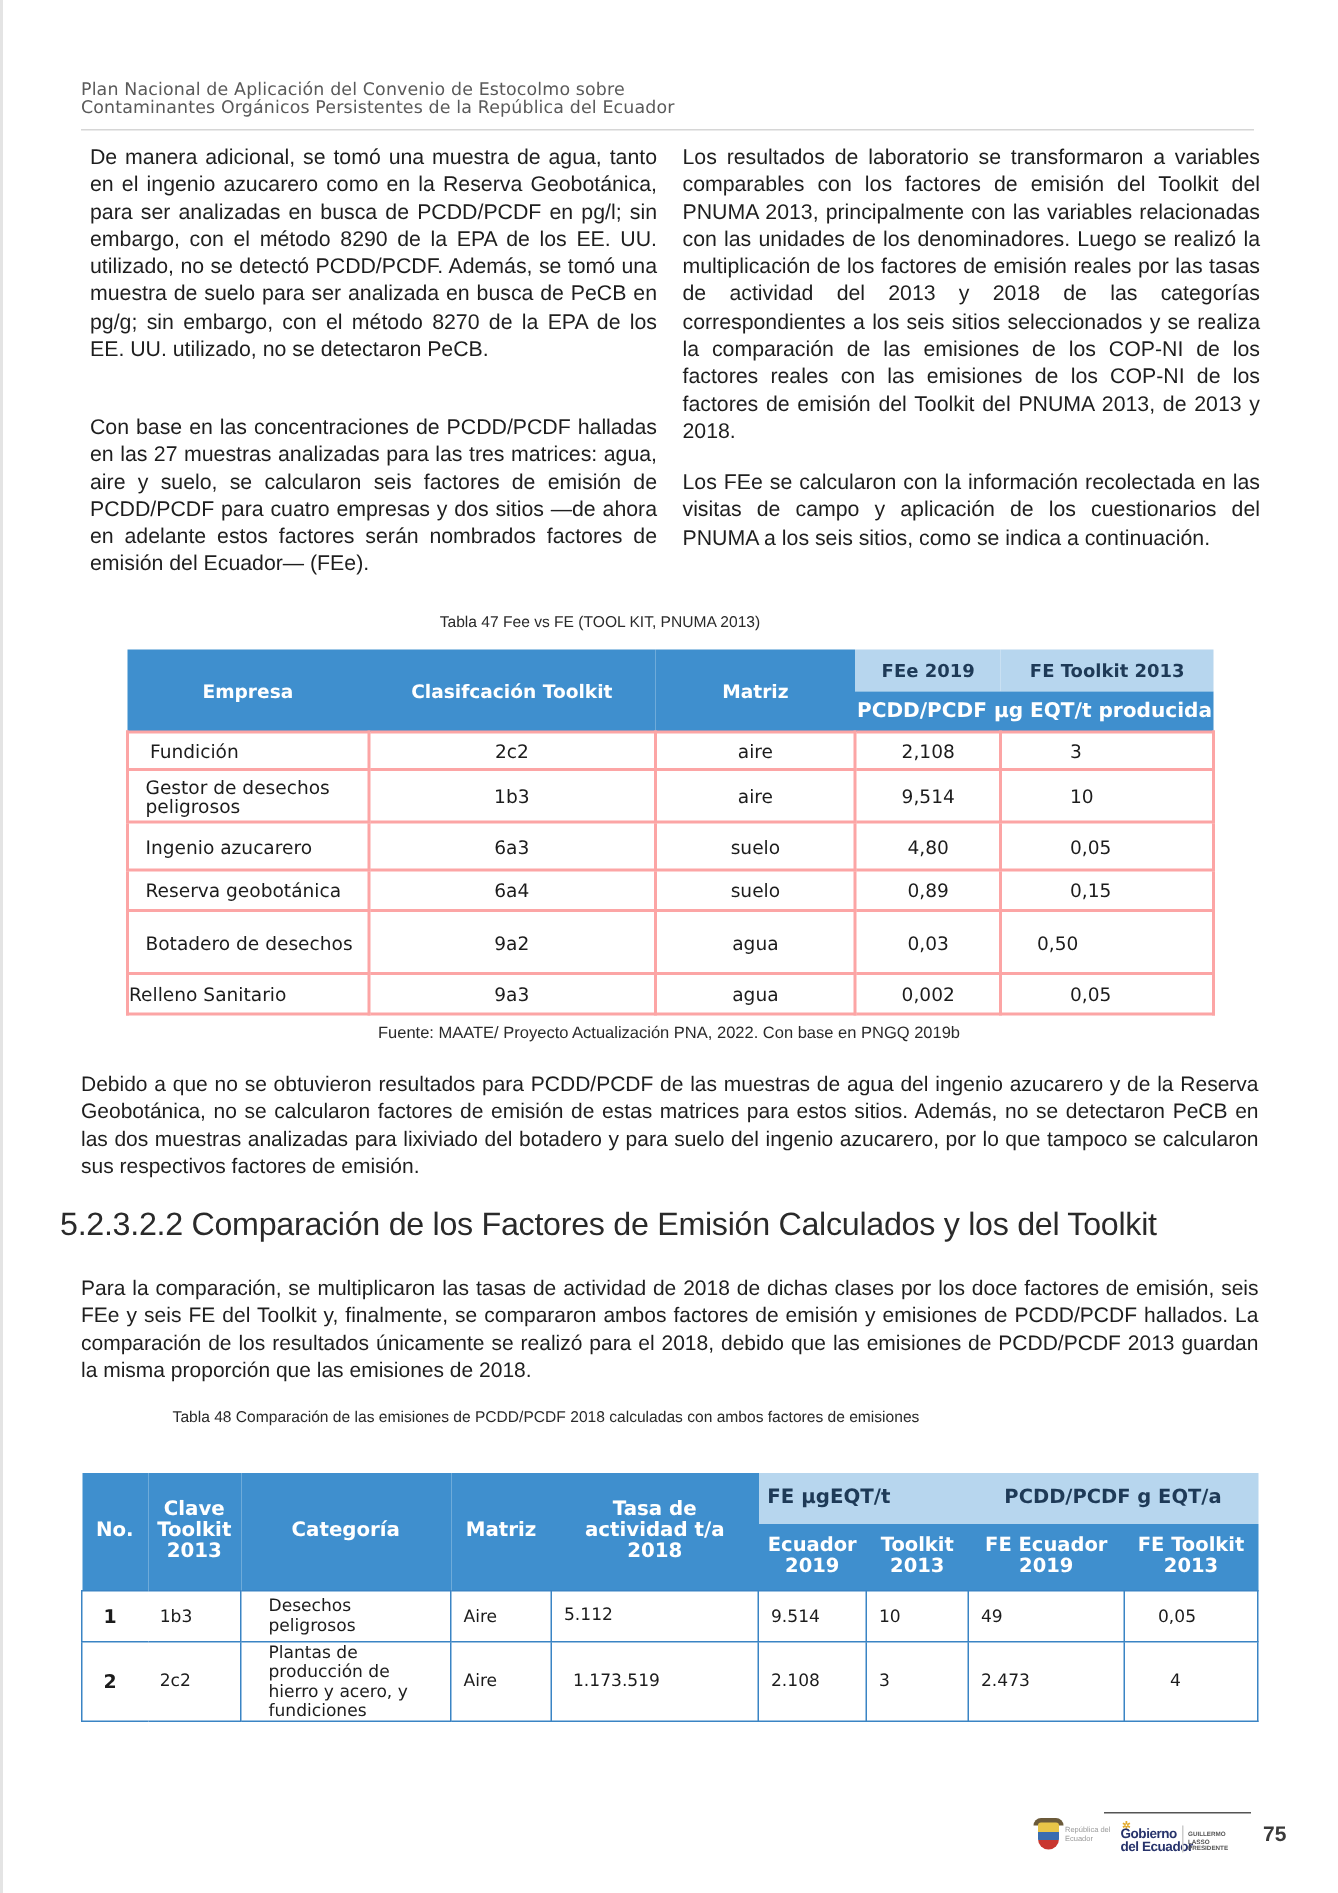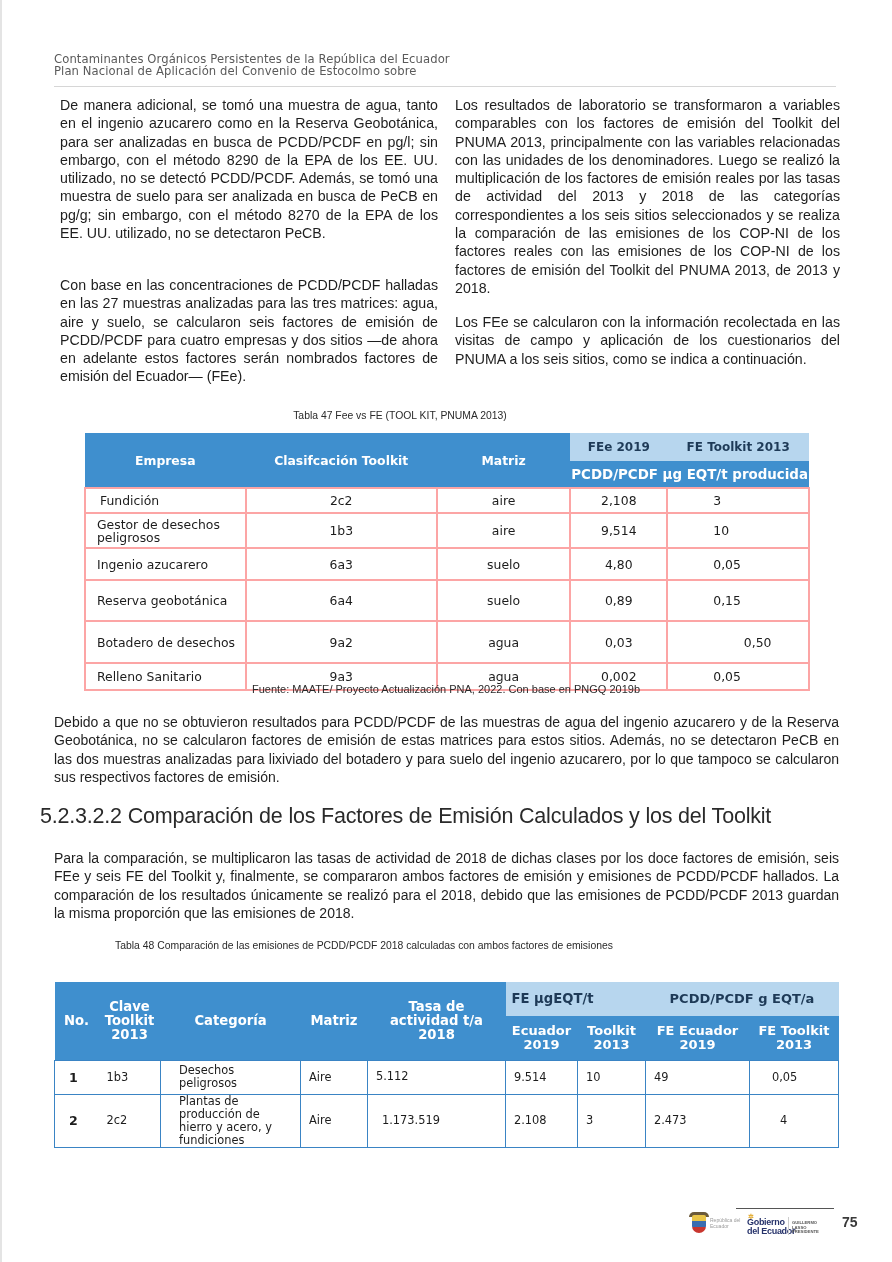--- a/index.html
+++ b/index.html
@@ -53,22 +53,22 @@
   .gob-sep { position: absolute; left: 100px; top: 5px; width: 1px; height: 18px; background: #ccc; }
   .pres-text { position: absolute; left: 104px; top: 9px; font-size: 4.2px; line-height: 4.6px; color: #555; width: 36px; font-weight: bold; }
   .page-num { position: absolute; left: 154px; top: 2px; font-size: 14px; font-weight: bold; color: #3a3a3a; }
 </style>
 </head>
 <body>
 
 <div class="left-edge"></div>
 
 <div class="header">
+  <div class="header-line">Plan Nacional de Aplicación del Convenio de Estocolmo sobre</div>
   <div class="header-line">Contaminantes Orgánicos Persistentes de la República del Ecuador</div>
-  <div class="header-line">Plan Nacional de Aplicación del Convenio de Estocolmo sobre</div>
 </div>
 <div class="header-rule"></div>
 
 <p class="para col-left" style="top:96px;">De manera adicional, se tomó una muestra de agua, tanto en el ingenio azucarero como en la Reserva Geobotánica, para ser analizadas en busca de PCDD/PCDF en pg/l; sin embargo, con el método 8290 de la EPA de los EE. UU. utilizado, no se detectó PCDD/PCDF. Además, se tomó una muestra de suelo para ser analizada en busca de PeCB en pg/g; sin embargo, con el método 8270 de la EPA de los EE. UU. utilizado, no se detectaron PeCB.</p>
 <p class="para col-left" style="top:276px;">Con base en las concentraciones de PCDD/PCDF halladas en las 27 muestras analizadas para las tres matrices: agua, aire y suelo, se calcularon seis factores de emisión de PCDD/PCDF para cuatro empresas y dos sitios —de ahora en adelante estos factores serán nombrados factores de emisión del Ecuador— (FEe).</p>
 
 <p class="para col-right" style="top:96px;">Los resultados de laboratorio se transformaron a variables comparables con los factores de emisión del Toolkit del PNUMA 2013, principalmente con las variables relacionadas con las unidades de los denominadores. Luego se realizó la multiplicación de los factores de emisión reales por las tasas de actividad del 2013 y 2018 de las categorías correspondientes a los seis sitios seleccionados y se realiza la comparación de las emisiones de los COP-NI de los factores reales con las emisiones de los COP-NI de los factores de emisión del Toolkit del PNUMA 2013, de 2013 y 2018.</p>
 <p class="para col-right" style="top:313px;">Los FEe se calcularon con la información recolectada en las visitas de campo y aplicación de los cuestionarios del PNUMA a los seis sitios, como se indica a continuación.</p>
 
 <div class="caption" style="left:0; width:800px; top:410px;">Tabla 47 Fee vs FE (TOOL KIT, PNUMA 2013)</div>
@@ -99,36 +99,36 @@
     <td class="c">9,514</td>
     <td style="padding-left:45px;">10</td>
   </tr>
   <tr style="height:32px;">
     <td style="padding-left:11px;">Ingenio azucarero</td>
     <td class="c">6a3</td>
     <td class="c">suelo</td>
     <td class="c">4,80</td>
     <td style="padding-left:45px;">0,05</td>
   </tr>
-  <tr style="height:41px;">
+  <tr style="height:27px;">
     <td style="padding-left:11px;">Reserva geobotánica</td>
     <td class="c">6a4</td>
     <td class="c">suelo</td>
     <td class="c">0,89</td>
     <td style="padding-left:45px;">0,15</td>
   </tr>
   <tr style="height:42px;">
     <td style="padding-left:11px;">Botadero de desechos</td>
     <td class="c">9a2</td>
     <td class="c">agua</td>
     <td class="c">0,03</td>
-    <td style="padding-left:45px;text-align:center;">0,50</td>
+    <td style="padding-left:23px;">0,50</td>
   </tr>
   <tr style="height:27px;">
-    <td style="padding-left:11px;">Relleno Sanitario</td>
+    <td style="padding-left:0;">Relleno Sanitario</td>
     <td class="c">9a3</td>
     <td class="c">agua</td>
     <td class="c">0,002</td>
     <td style="padding-left:45px;">0,05</td>
   </tr>
 </tbody>
   </table>
 
 <div class="caption" style="left:0; width:892px; top:683px; font-size:11px;">Fuente: MAATE/ Proyecto Actualización PNA, 2022. Con base en PNGQ 2019b</div>
 

